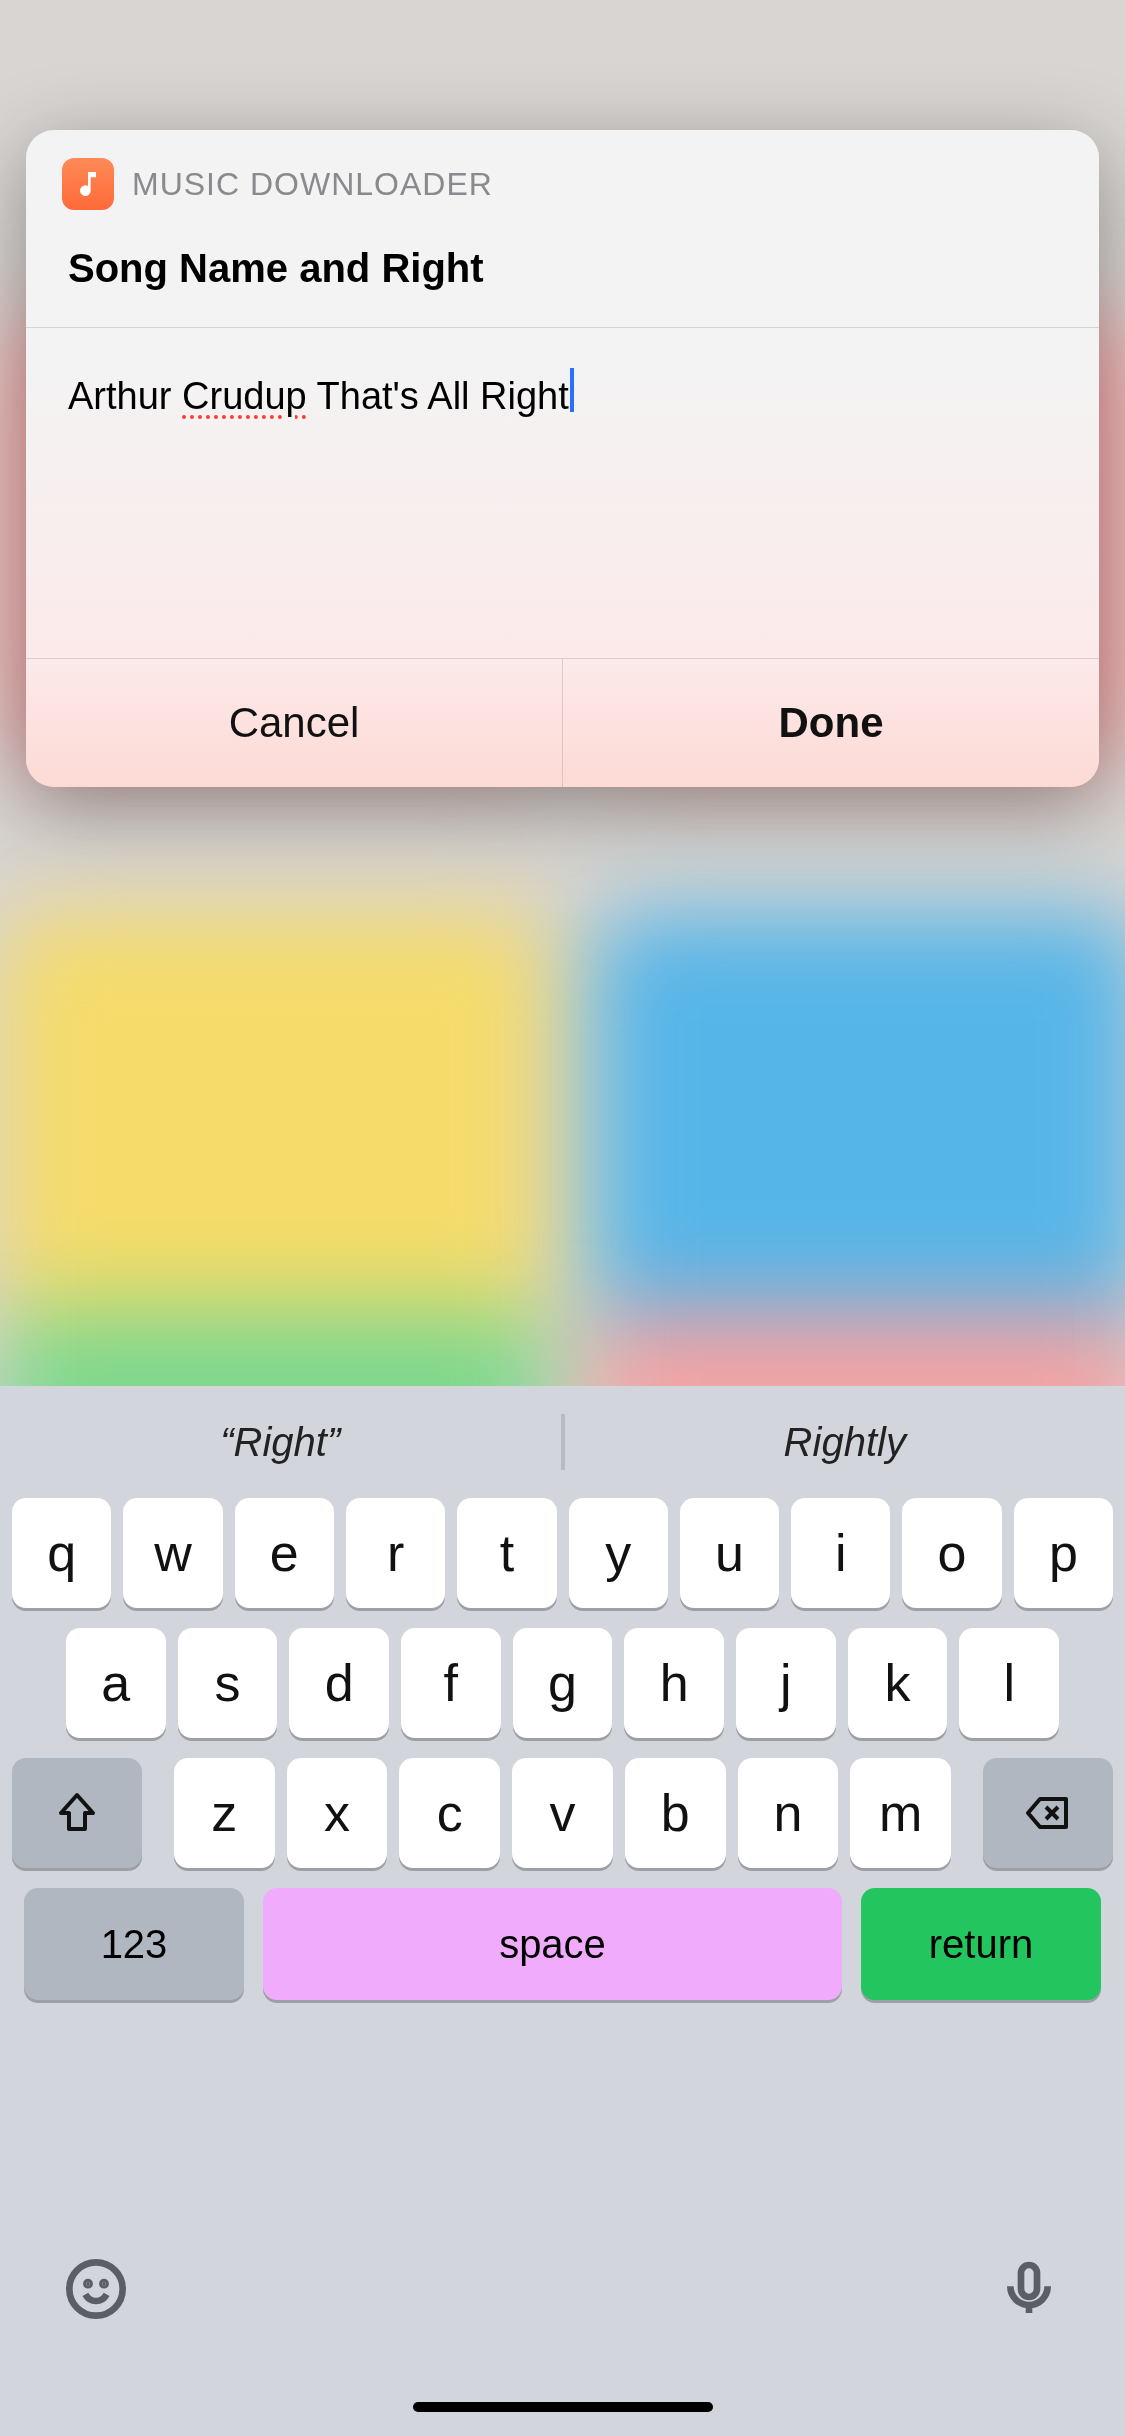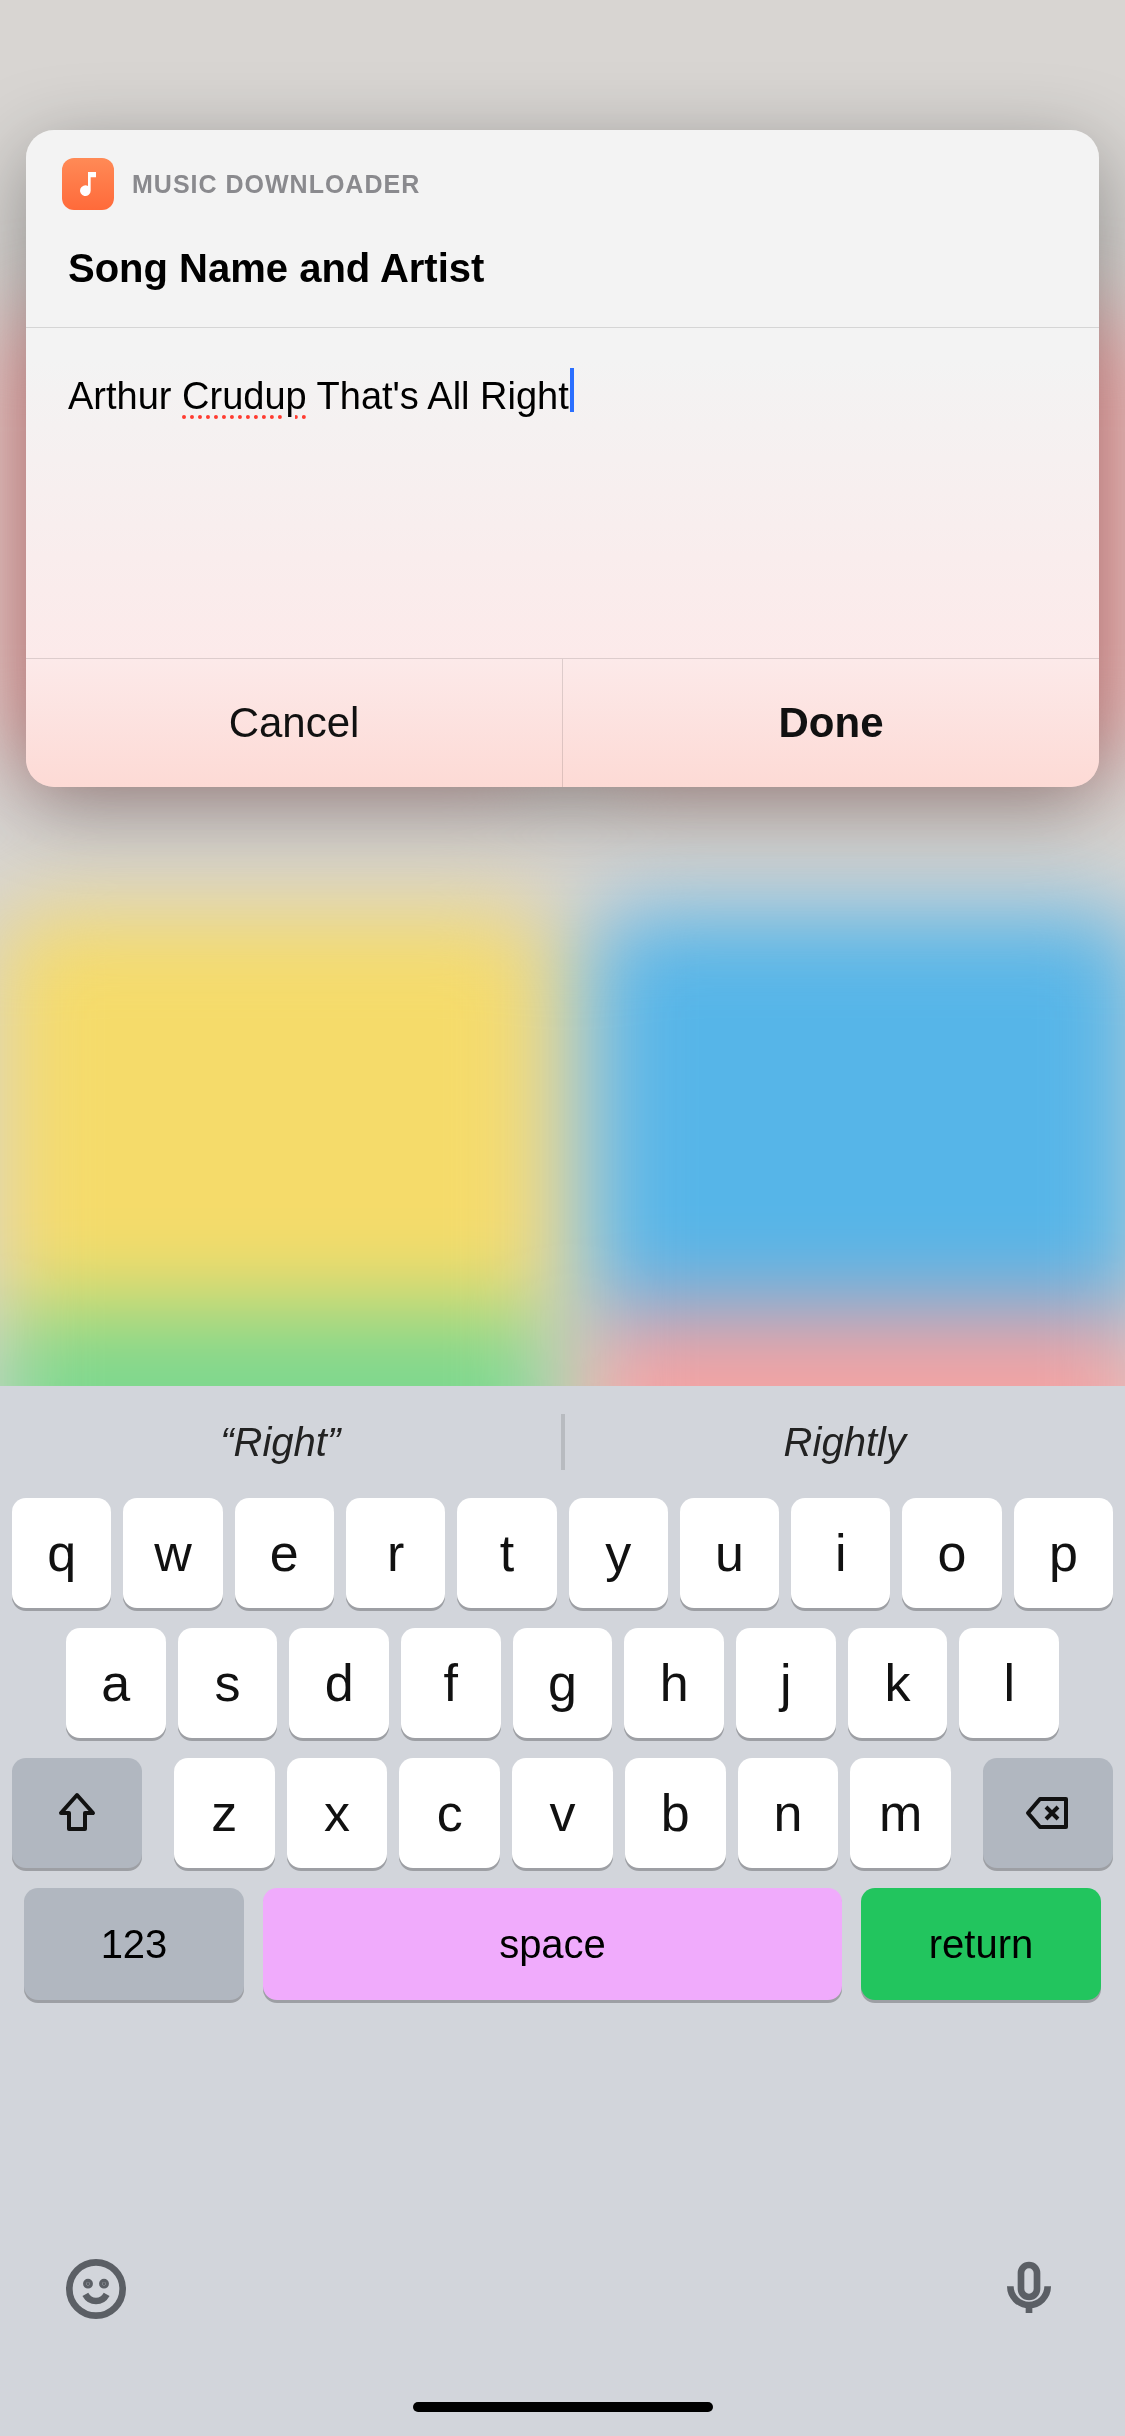--- a/index.html
+++ b/index.html
@@ -33,21 +33,21 @@
 .modal-header {
   display: flex; align-items: center; gap: 18px;
   padding: 28px 36px 18px 36px;
 }
 .app-icon {
   width: 52px; height: 52px; border-radius: 12px;
   background: linear-gradient(to bottom, #ff8a56, #ff6a3a);
   display: flex; align-items: center; justify-content: center;
 }
 .app-icon svg { width: 32px; height: 32px; fill: white; }
-.app-name { font-size: 25px; color: #8a8a8e; letter-spacing: 1px; font-weight: 700; text-align: right; }
+.app-name { font-size: 32px; color: #8a8a8e; letter-spacing: 1px; font-weight: 400; text-align: right; }
 .modal-title { font-size: 40px; font-weight: 700; padding: 18px 42px 36px 42px; }
 .modal-divider { height: 1px; background: rgba(0,0,0,0.12); }
 .modal-input-area { padding: 40px 42px; min-height: 330px; }
 .input-text { font-size: 38px; color: #000; display: inline; }
 .spellcheck { text-decoration: underline dotted #ff3b30; text-decoration-thickness: 4px; text-underline-offset: 6px; }
 .cursor { display: inline-block; width: 4px; height: 44px; background: #2b6fff; vertical-align: text-bottom; margin-left: 1px; animation: blink 1s infinite; }
 @keyframes blink { 50% { opacity: 0; } }
 .modal-buttons { display: flex; border-top: 1px solid rgba(0,0,0,0.12); }
 .modal-btn { flex: 1; text-align: center; padding: 40px 8px; font-size: 42px; color: #111; background: transparent; border: none; }
 .modal-btn.done { font-weight: 700; border-left: 1px solid rgba(0,0,0,0.12); }
@@ -100,21 +100,21 @@
 
 <div class="modal">
   <div class="modal-header">
     <div class="app-icon">
       <svg viewBox="0 0 24 24">
           <path d="M12 3v10.55A4 4 0 1 0 14 17V7h4V3h-6z"></path>
         </svg>
     </div>
     <div class="app-name">MUSIC DOWNLOADER</div>
   </div>
-  <div class="modal-title">Song Name and Artist</div>
+  <div class="modal-title">Song Name and Right</div>
   <div class="modal-divider"></div>
   <div class="modal-input-area">
     <span class="input-text">Arthur </span><span class="input-text spellcheck">Crudup</span><span class="input-text"> That's All Right</span><span class="cursor"></span>
   </div>
   <div class="modal-buttons">
     <button class="modal-btn">Cancel</button>
     <button class="modal-btn done">Done</button>
   </div>
 </div>
 

